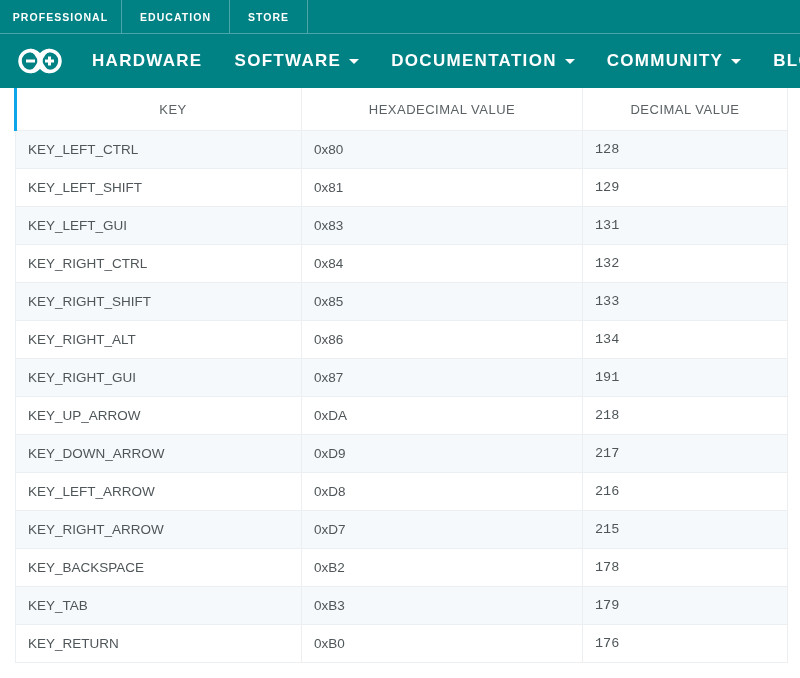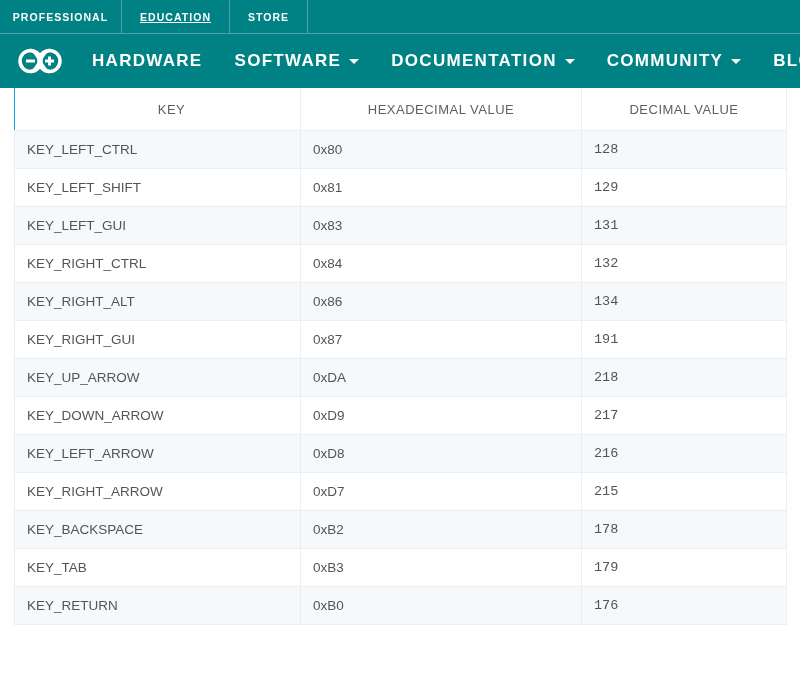--- a/index.html
+++ b/index.html
@@ -32,21 +32,21 @@
     color: #ffffff;
     font-size: 10.5px;
     font-weight: bold;
     letter-spacing: 1.05px;
     border-right: 1px solid #4da5a7;
     box-sizing: border-box;
     cursor: pointer;
     white-space: nowrap;
   }
   .top-bar-item:nth-child(1) { width: 122px; }
-  .top-bar-item:nth-child(2) { width: 108px; text-decoration: underline; }
+  .top-bar-item:nth-child(2) { width: 108px; }
   .top-bar-item:nth-child(3) { width: 78px; text-align: center; }
   .top-bar-spacer {
     flex: 1;
   }
 
   
   .main-nav {
     height: 54px;
     background: #008184;
     display: flex;
@@ -107,21 +107,21 @@
     text-align: center;
     font-weight: normal;
     color: #5b6265;
     font-size: 13px;
     letter-spacing: 0.5px;
     padding: 14px 12px 13px 12px;
     background: #ffffff;
     border-left: 1px solid #eceff1;
     border-bottom: 1px solid #eceff1;
   }
-  table.ref-table th:first-child { border-left: 1px solid #0ea5e9; padding-left: 40px; }
+  table.ref-table th:first-child { border-left: 3px solid #0ea5e9; padding-left: 40px; }
   table.ref-table th:last-child { border-right: 1px solid #eceff1; }
 
   table.ref-table td {
     color: #4f5659;
     padding: 11px 12px 11px 12px;
     border-left: 1px solid #eceff1;
     border-bottom: 1px solid #eceff1;
     white-space: nowrap;
     overflow: hidden;
     margin-left: 15px;
@@ -220,20 +220,25 @@
           <td>KEY_LEFT_GUI</td>
           <td>0x83</td>
           <td>131</td>
         </tr>
         <tr>
           <td>KEY_RIGHT_CTRL</td>
           <td>0x84</td>
           <td>132</td>
         </tr>
         <tr>
+          <td>KEY_RIGHT_SHIFT</td>
+          <td>0x85</td>
+          <td>133</td>
+        </tr>
+        <tr>
           <td>KEY_RIGHT_ALT</td>
           <td>0x86</td>
           <td>134</td>
         </tr>
         <tr>
           <td>KEY_RIGHT_GUI</td>
           <td>0x87</td>
           <td>191</td>
         </tr>
         <tr>

